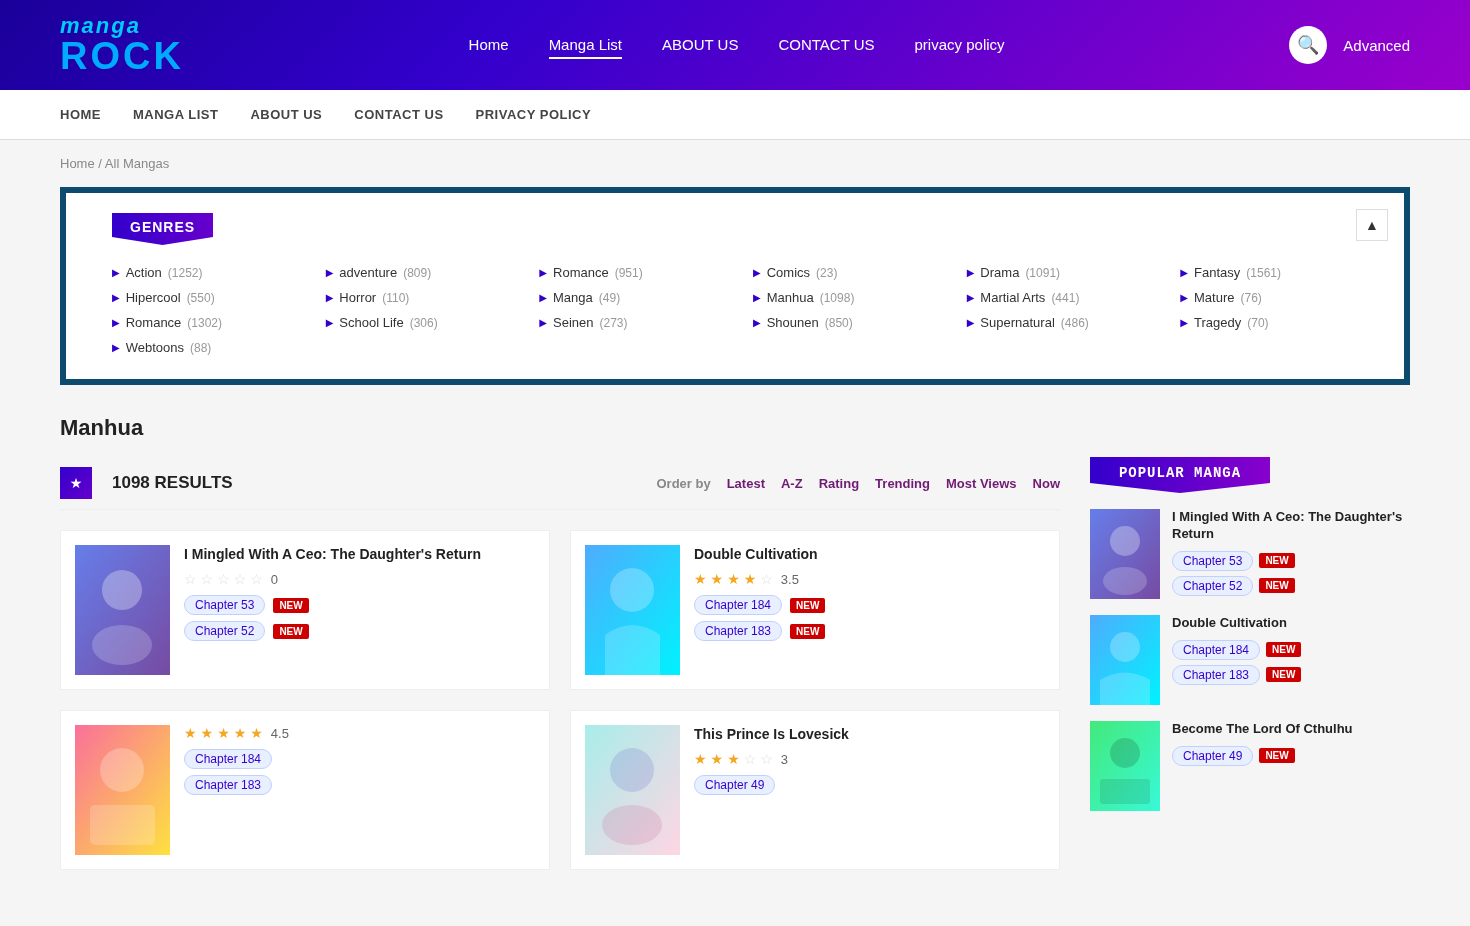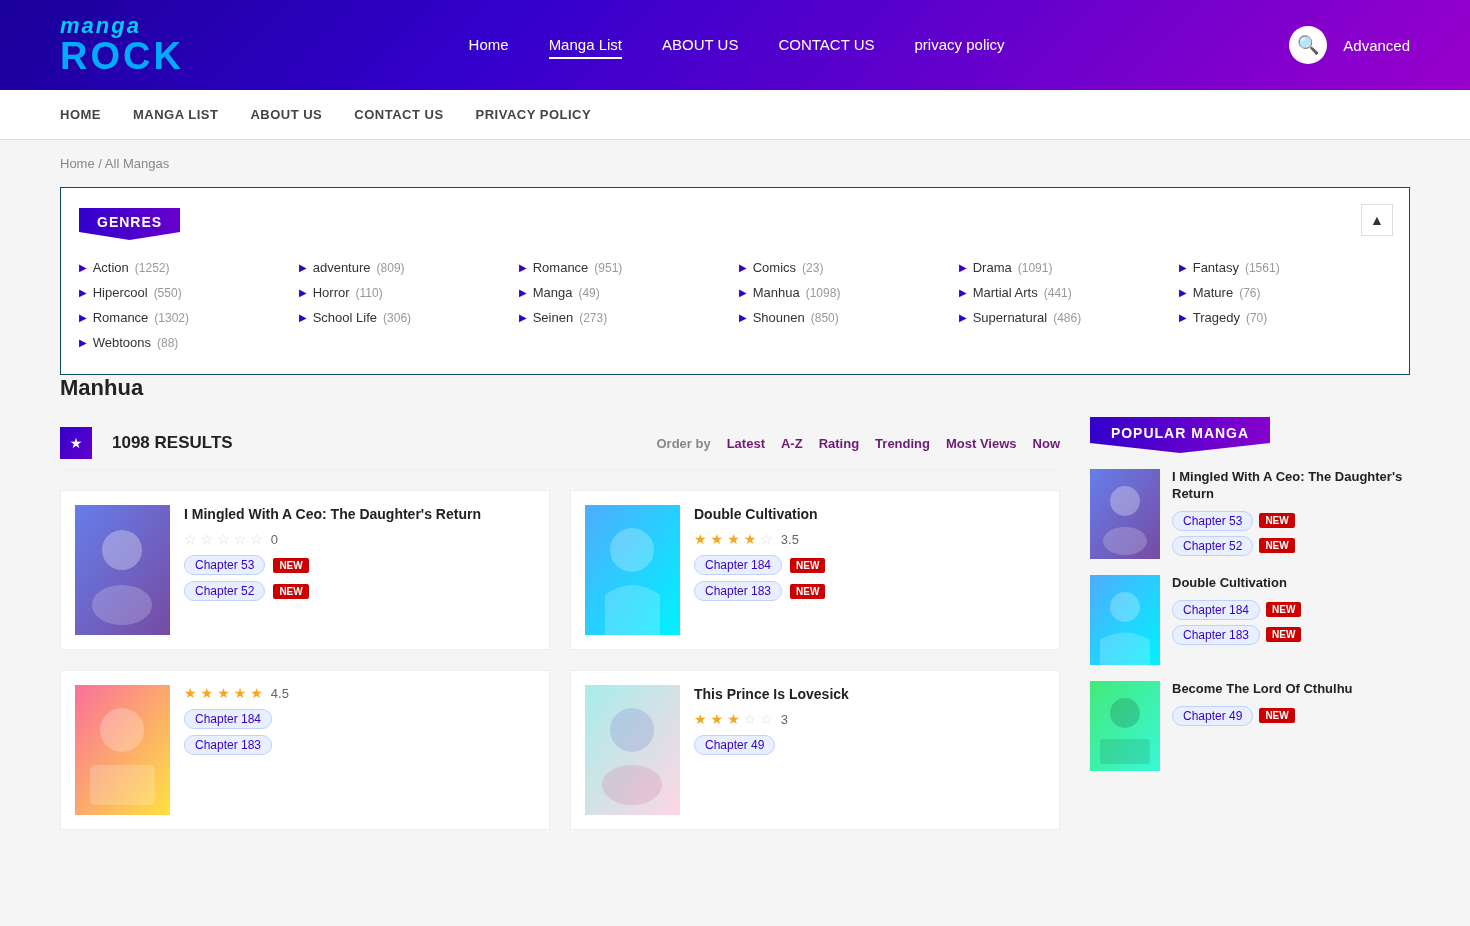--- a/index.html
+++ b/index.html
@@ -95,22 +95,23 @@
     .breadcrumb span { color: #888; }
 
     
     .main-wrapper {
       padding: 0 60px 40px 60px;
     }
 
     
     .genres-box {
       background: white;
-      border: 1px solid #0c4a6e;
-      padding: 20px 30px 24px 18px;
+      border: 6px solid #0c4a6e;
+      padding: 20px 30px 24px 46px;
+      margin-bottom: 30px;
       position: relative;
     }
     .genres-title {
       background: linear-gradient(90deg, #3300cc, #6600cc);
       color: white;
       font-size: 14px;
       font-weight: bold;
       padding: 6px 18px 10px 18px;
       display: inline-block;
       clip-path: polygon(0 0, 100% 0, 100% 75%, 50% 100%, 0 75%);
@@ -276,20 +277,21 @@
       color: white;
       font-size: 14px;
       font-weight: bold;
       padding: 8px 16px 12px 16px;
       clip-path: polygon(0 0, 100% 0, 100% 72%, 50% 100%, 0 72%);
       margin-bottom: 16px;
       letter-spacing: 1px;
       display: inline-block;
       min-width: 180px;
       text-align: center;
+      font-family: Liberation Mono, monospace;
     }
     .popular-item {
       display: flex;
       gap: 12px;
       margin-bottom: 16px;
       align-items: flex-start;
     }
     .popular-thumb {
       width: 70px;
       height: 90px;

